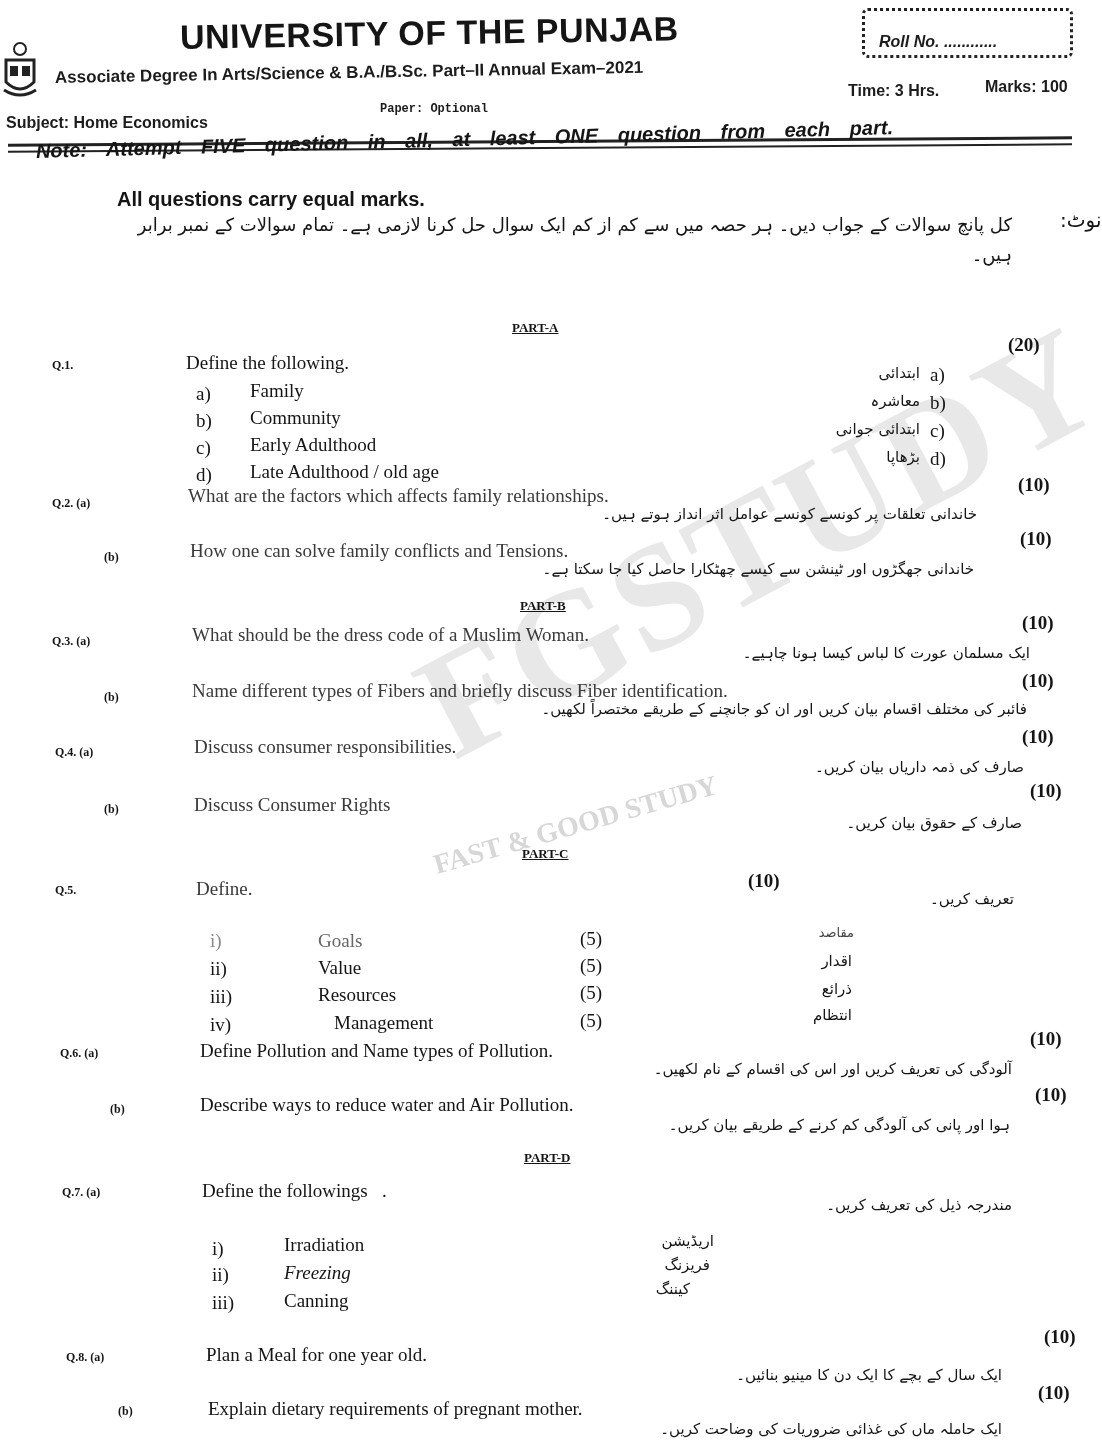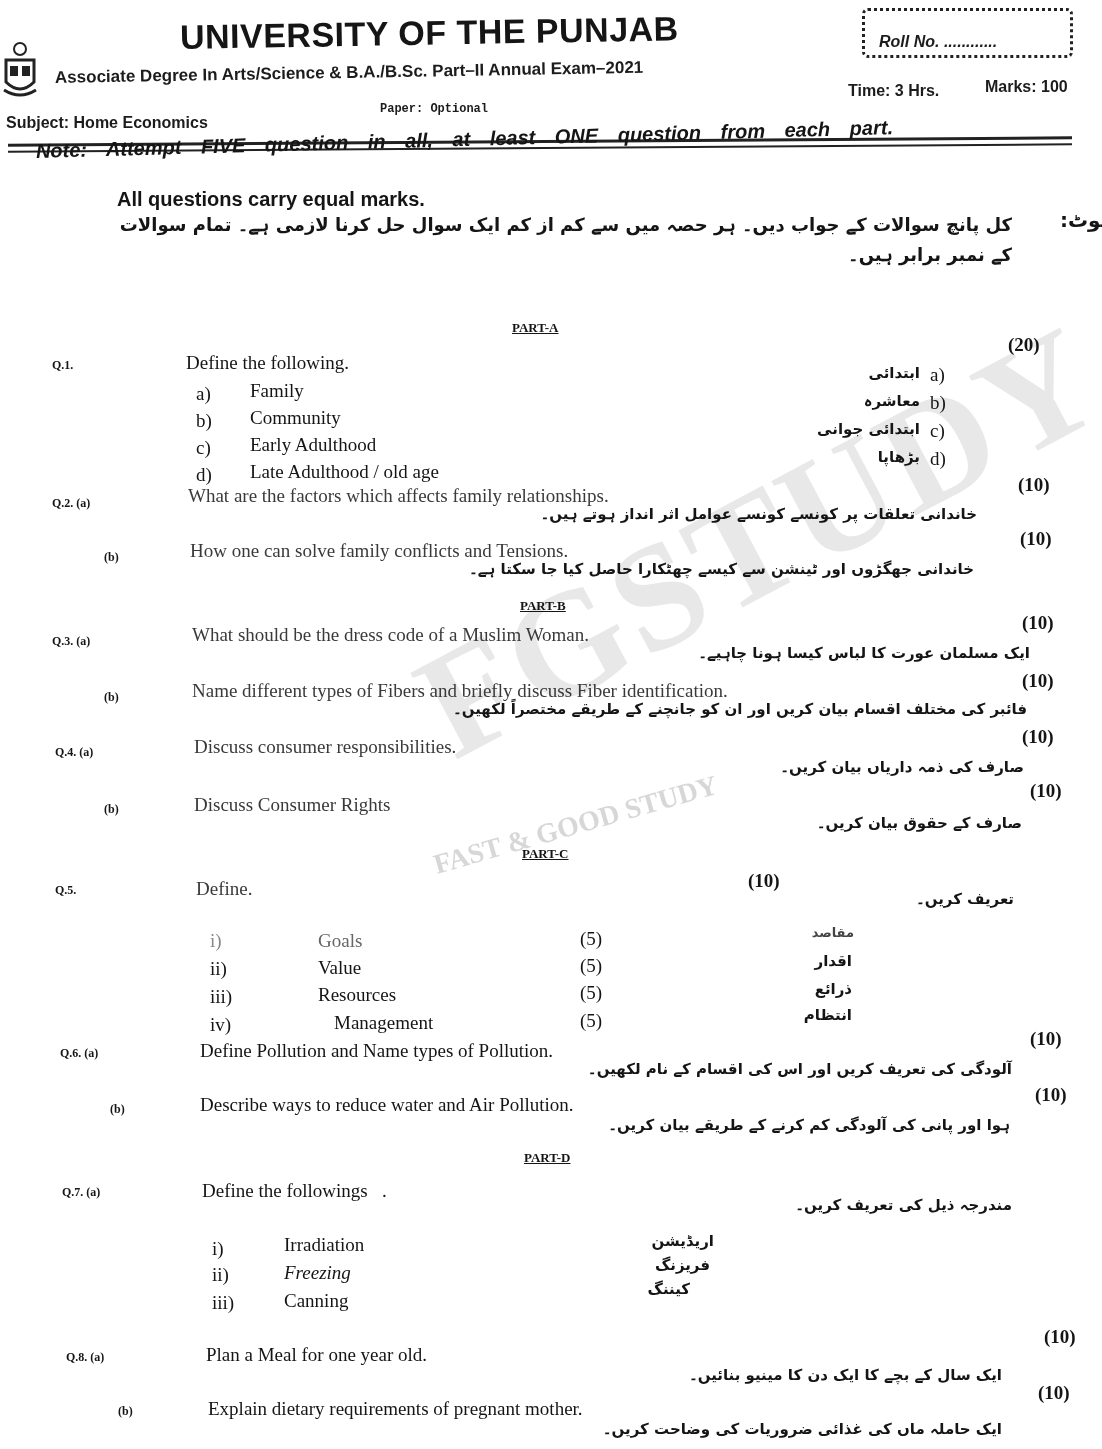--- a/index.html
+++ b/index.html
@@ -2,21 +2,21 @@
 <html><head>
 <meta charset="utf-8">
 <style>
   html, body { margin: 0; padding: 0; background: #fff; }
   body {
     width: 1102px; height: 1449px; position: relative; overflow: hidden;
     font-family: "Liberation Serif", serif; color: #151515;
   }
   .abs { position: absolute; white-space: nowrap; }
   .sans { font-family: "Liberation Sans", sans-serif; }
-  .urdu { font-family: "DejaVu Sans", sans-serif; direction: rtl; font-weight: bold; font-size: 15px; margin-left: 32px; }
+  .urdu { font-family: "DejaVu Sans", sans-serif; direction: rtl; font-weight: normal; font-size: 15px; margin-left: 32px; }
   .title { font-family: "Liberation Sans", sans-serif; font-weight: bold; font-size: 34px; letter-spacing: 0.5px; transform: rotate(-1deg); transform-origin: left; }
   .hdr { font-family: "Liberation Sans", sans-serif; font-weight: bold; font-size: 16px; color: #1c1c1c; }
   .roll-box { border: 3px dotted #222; border-radius: 6px; width: 205px; height: 44px; }
   .rule { position: absolute; left: 8px; width: 1064px; height: 3px; background: #222; transform: rotate(-0.4deg); }
   .note { font-family: "Liberation Sans", sans-serif; font-weight: bold; font-style: italic; font-size: 20px; }
   .q { font-size: 12px; font-weight: bold; }
   .t { font-size: 19px; }
   .part { font-weight: bold; font-size: 13px; text-decoration: underline; }
   .marks { font-weight: bold; font-size: 19px; }
   .logo { width: 36px; height: 60px; }

